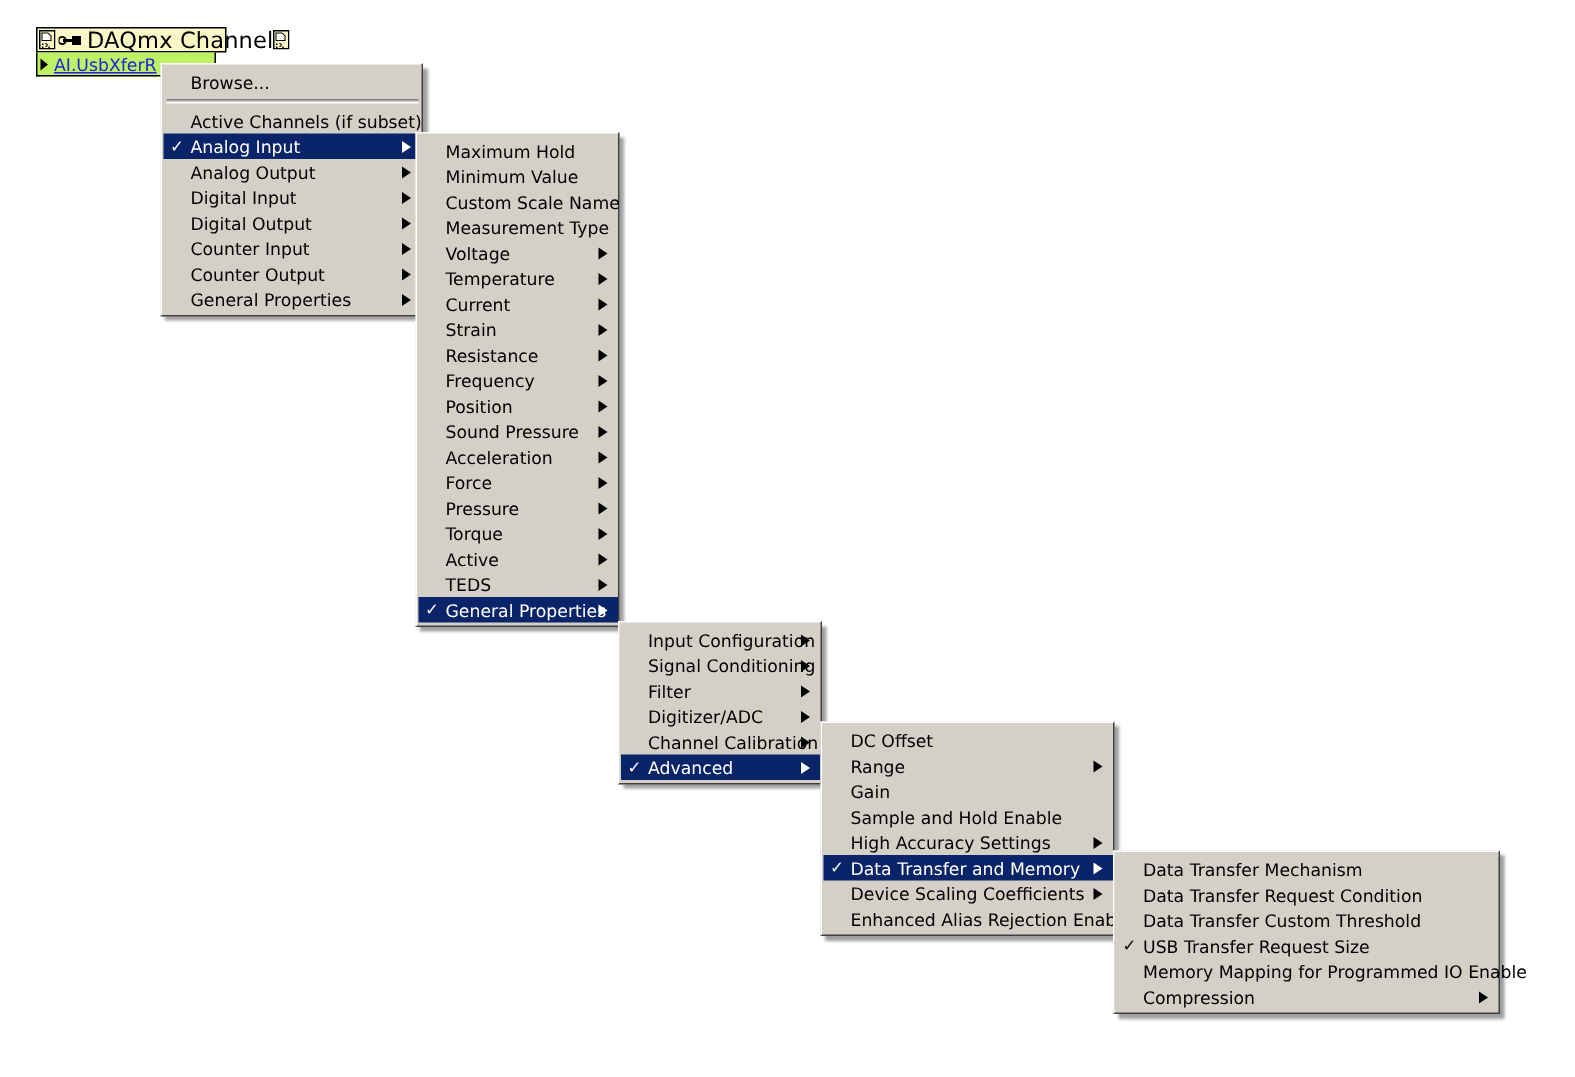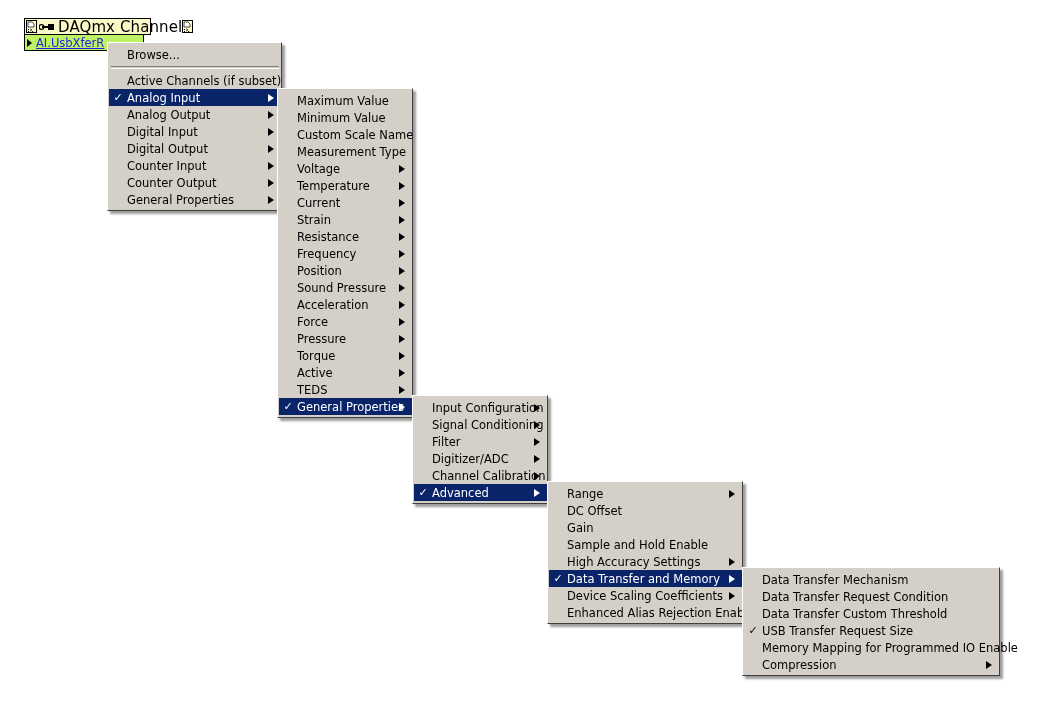--- a/index.html
+++ b/index.html
@@ -142,21 +142,21 @@
     height: 1px;
     margin: 3px 2px 3px 2px;
     border-top: 1px solid #808080;
     border-bottom: 1px solid #ffffff;
     box-sizing: content-box;
   }
 
   
   #menu-1 { left: 107px; top: 42px;  width: 175px; }
   #menu-2 { left: 277px; top: 88px;  width: 136px; }
-  #menu-3 { left: 412px; top: 395px; width: 136px; }
+  #menu-3 { left: 412px; top: 414px; width: 136px; }
   #menu-4 { left: 547px; top: 481px; width: 196px; }
   #menu-5 { left: 742px; top: 567px; width: 258px; }
 </style>
 </head>
 <body>
 
 <div class="lv-control">
   <div class="lv-header">
     <svg class="lv-glyph" viewBox="0 0 11 13">
       <rect x="0.5" y="0.5" width="10" height="12" fill="#fbf8c8" stroke="#000" stroke-width="1"></rect>
@@ -230,21 +230,21 @@
         <span class="mi-check"></span>
         <span class="mi-label">General Properties</span>
         <span class="mi-arrow"></span>
       </div>
     </div>
   </div>
 <div class="menu" id="menu-2">
     <div class="menu-inner">
       <div class="mi">
         <span class="mi-check"></span>
-        <span class="mi-label">Maximum Value</span>
+        <span class="mi-label">Maximum Hold</span>
       </div>
       <div class="mi">
         <span class="mi-check"></span>
         <span class="mi-label">Minimum Value</span>
       </div>
       <div class="mi">
         <span class="mi-check"></span>
         <span class="mi-label">Custom Scale Name</span>
       </div>
       <div class="mi">
@@ -359,26 +359,26 @@
         <span class="mi-check">✓</span>
         <span class="mi-label">Advanced</span>
         <span class="mi-arrow"></span>
       </div>
     </div>
   </div>
 <div class="menu" id="menu-4">
     <div class="menu-inner">
       <div class="mi">
         <span class="mi-check"></span>
+        <span class="mi-label">DC Offset</span>
+      </div>
+      <div class="mi">
+        <span class="mi-check"></span>
         <span class="mi-label">Range</span>
         <span class="mi-arrow"></span>
-      </div>
-      <div class="mi">
-        <span class="mi-check"></span>
-        <span class="mi-label">DC Offset</span>
       </div>
       <div class="mi">
         <span class="mi-check"></span>
         <span class="mi-label">Gain</span>
       </div>
       <div class="mi">
         <span class="mi-check"></span>
         <span class="mi-label">Sample and Hold Enable</span>
       </div>
       <div class="mi">

